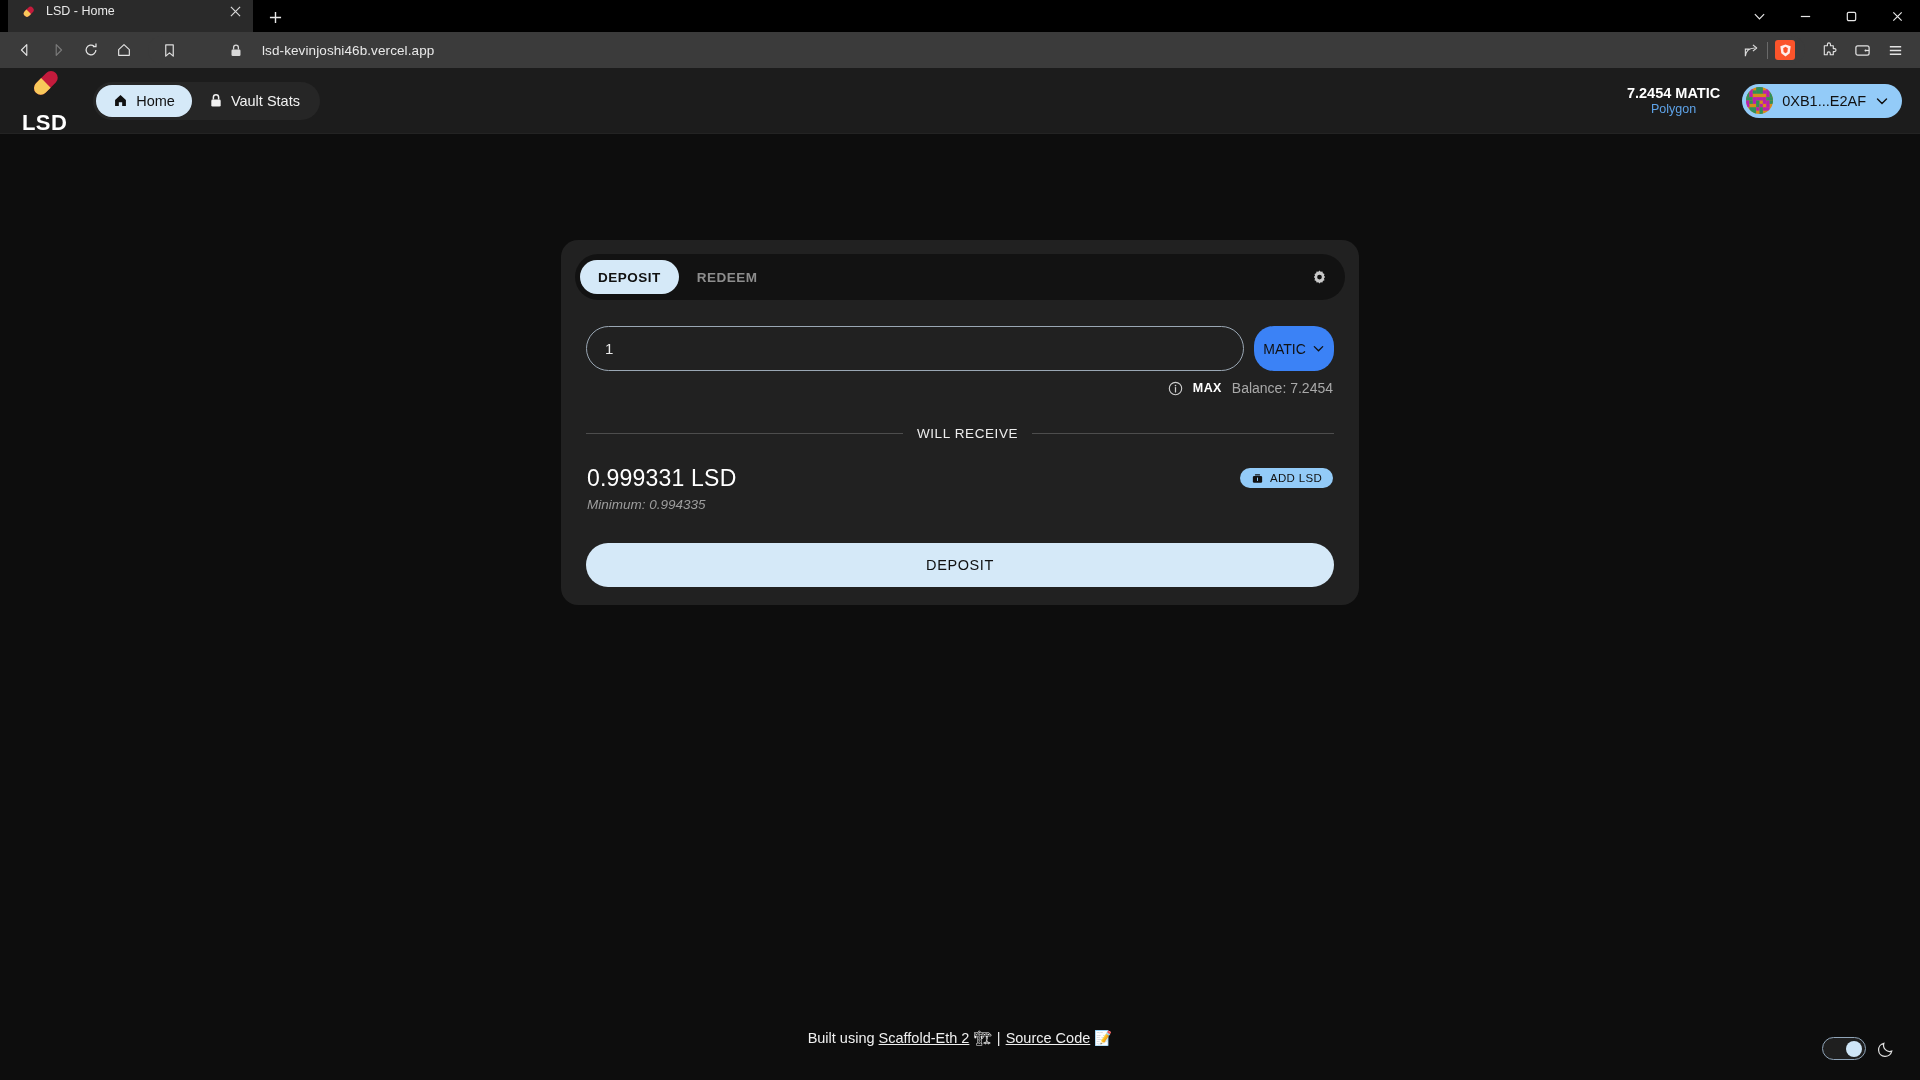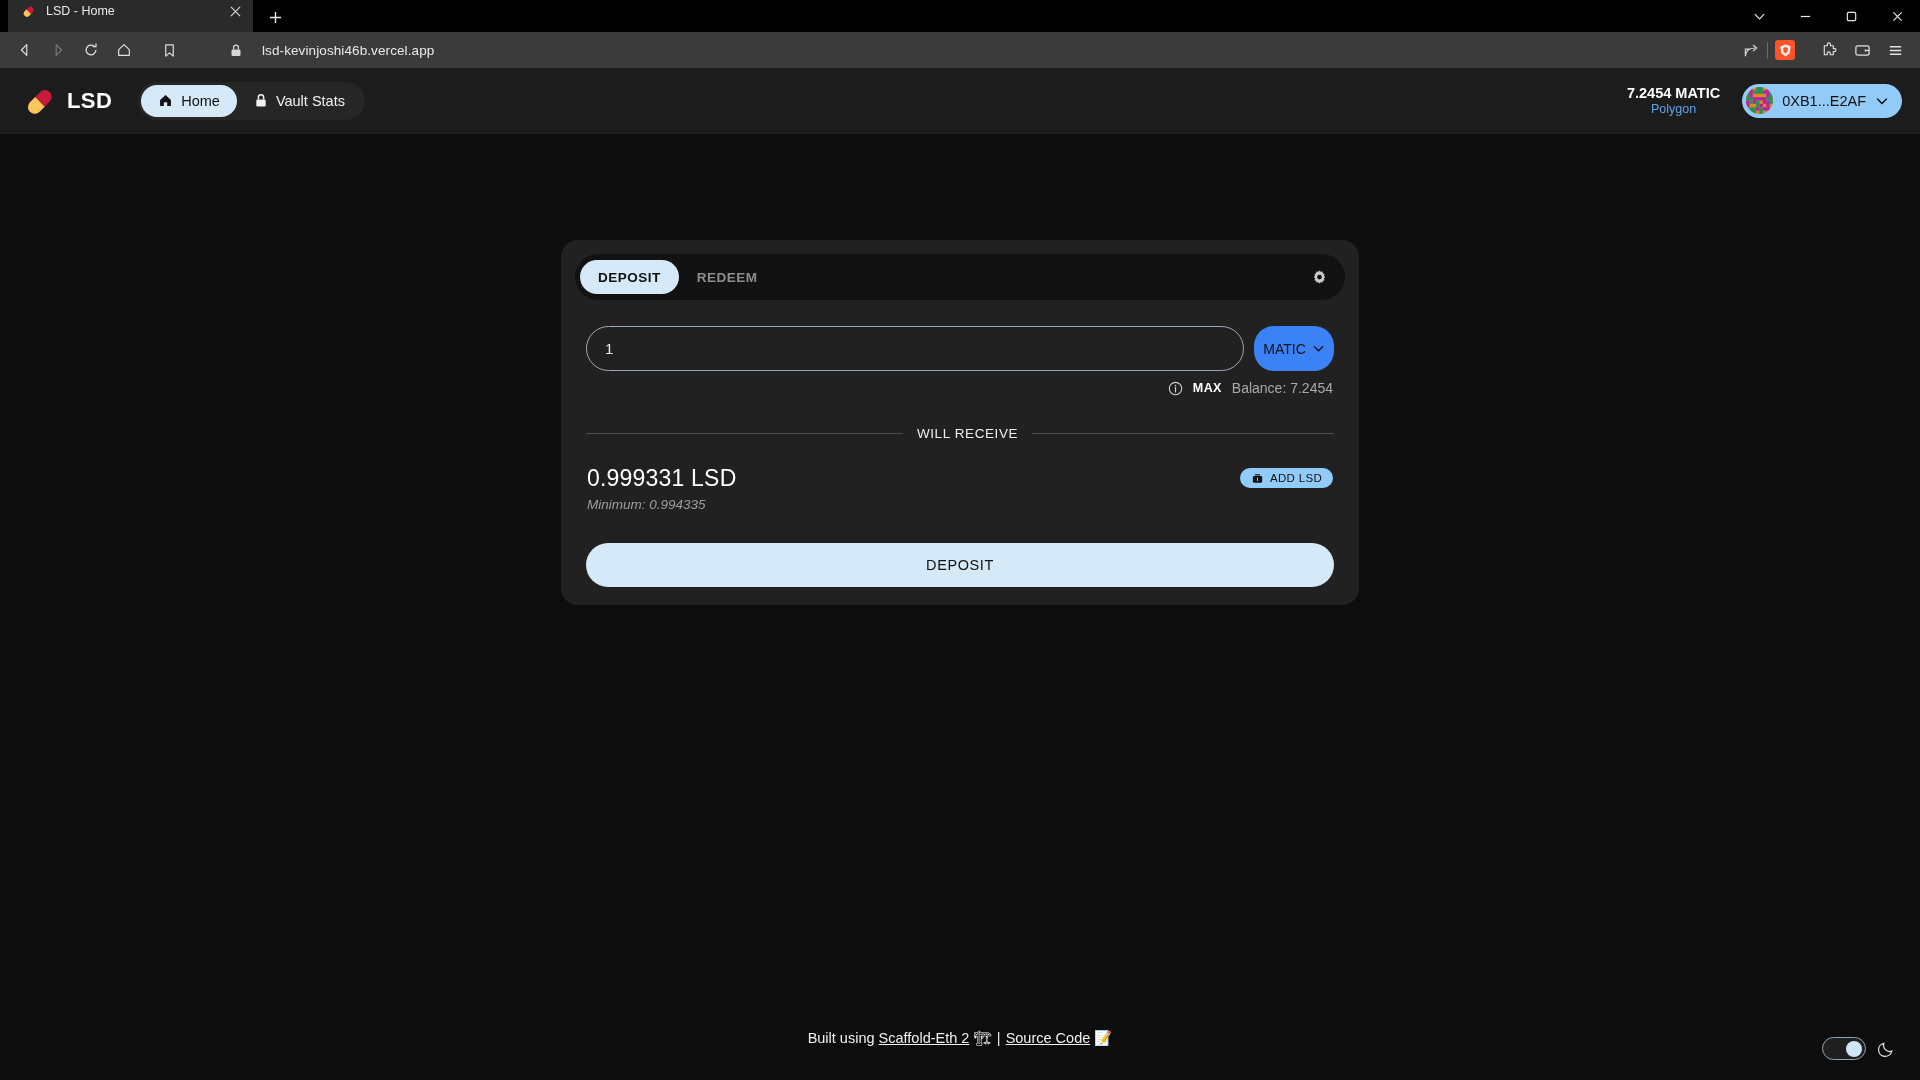--- a/index.html
+++ b/index.html
@@ -65,21 +65,21 @@
   }
 
   
   .page { flex: 1; background: #0d0d0d; position: relative; overflow: hidden; }
 
   .appheader {
     height: 66px; display: flex; align-items: center;
     padding: 0 18px 0 22px; background: #1c1c1c;
     border-bottom: 1px solid #232323;
   }
-  .brand { display: flex; align-items: center; gap: 11px; }
+  .brand { display: flex; align-items: center; gap: 11px; flex-direction: column; }
   .logo-pill {
     width: 34px; height: 34px; position: relative;
   }
   .brand-name {
     color: #fff; font-size: 22px; font-weight: bold; letter-spacing: .4px;
   }
   .nav-pill {
     margin-left: 26px; height: 38px; background: #262626; border-radius: 19px;
     display: flex; align-items: center; padding: 3px;
   }

